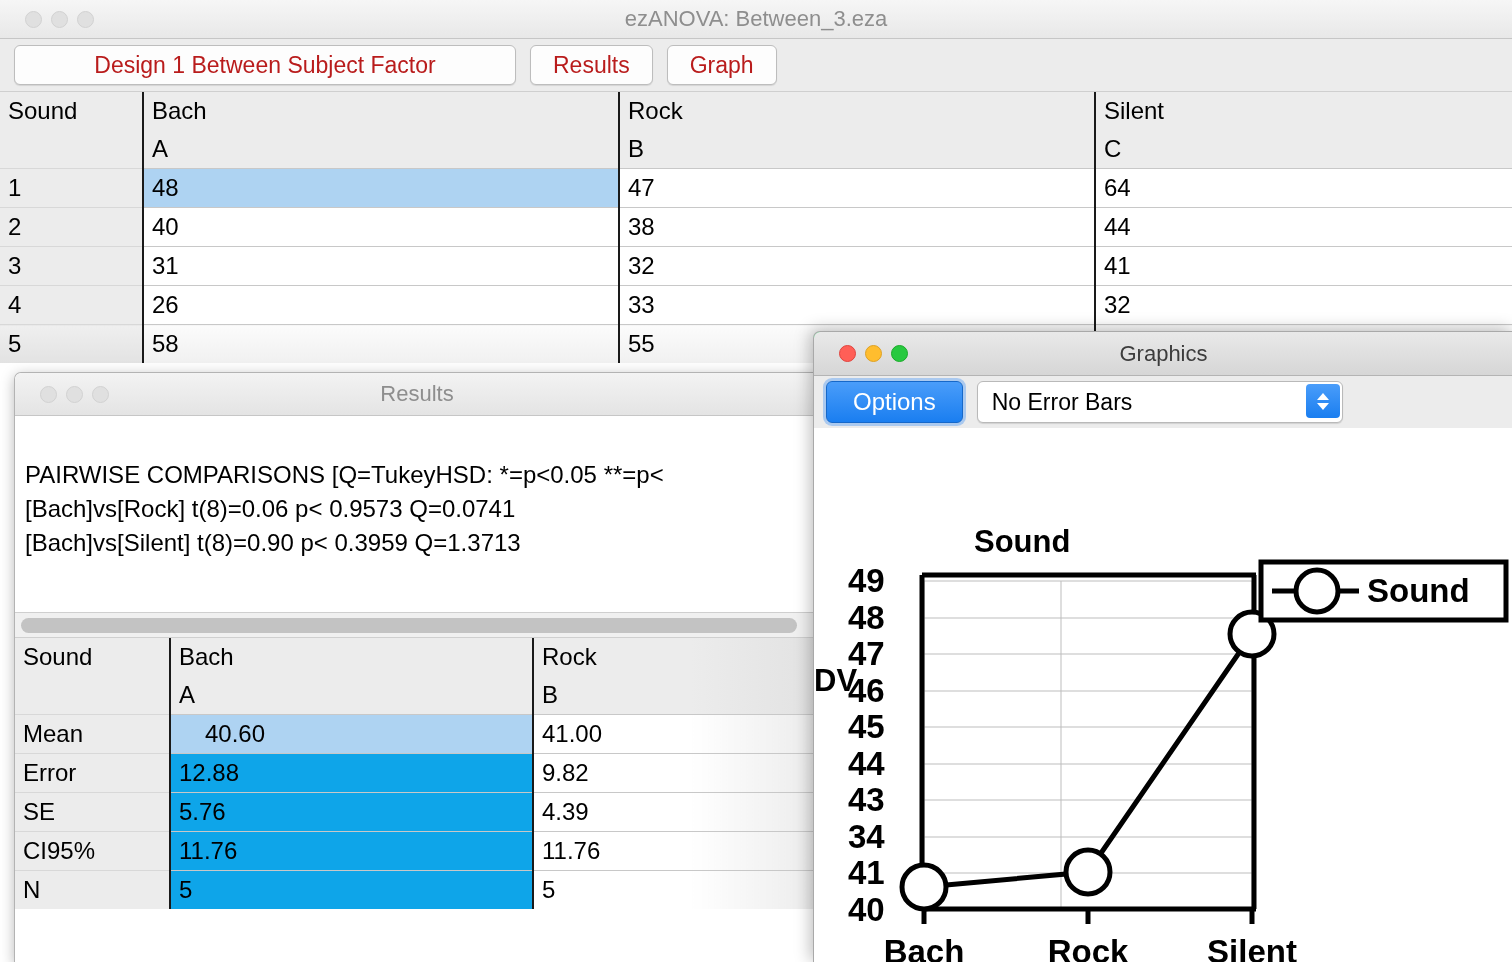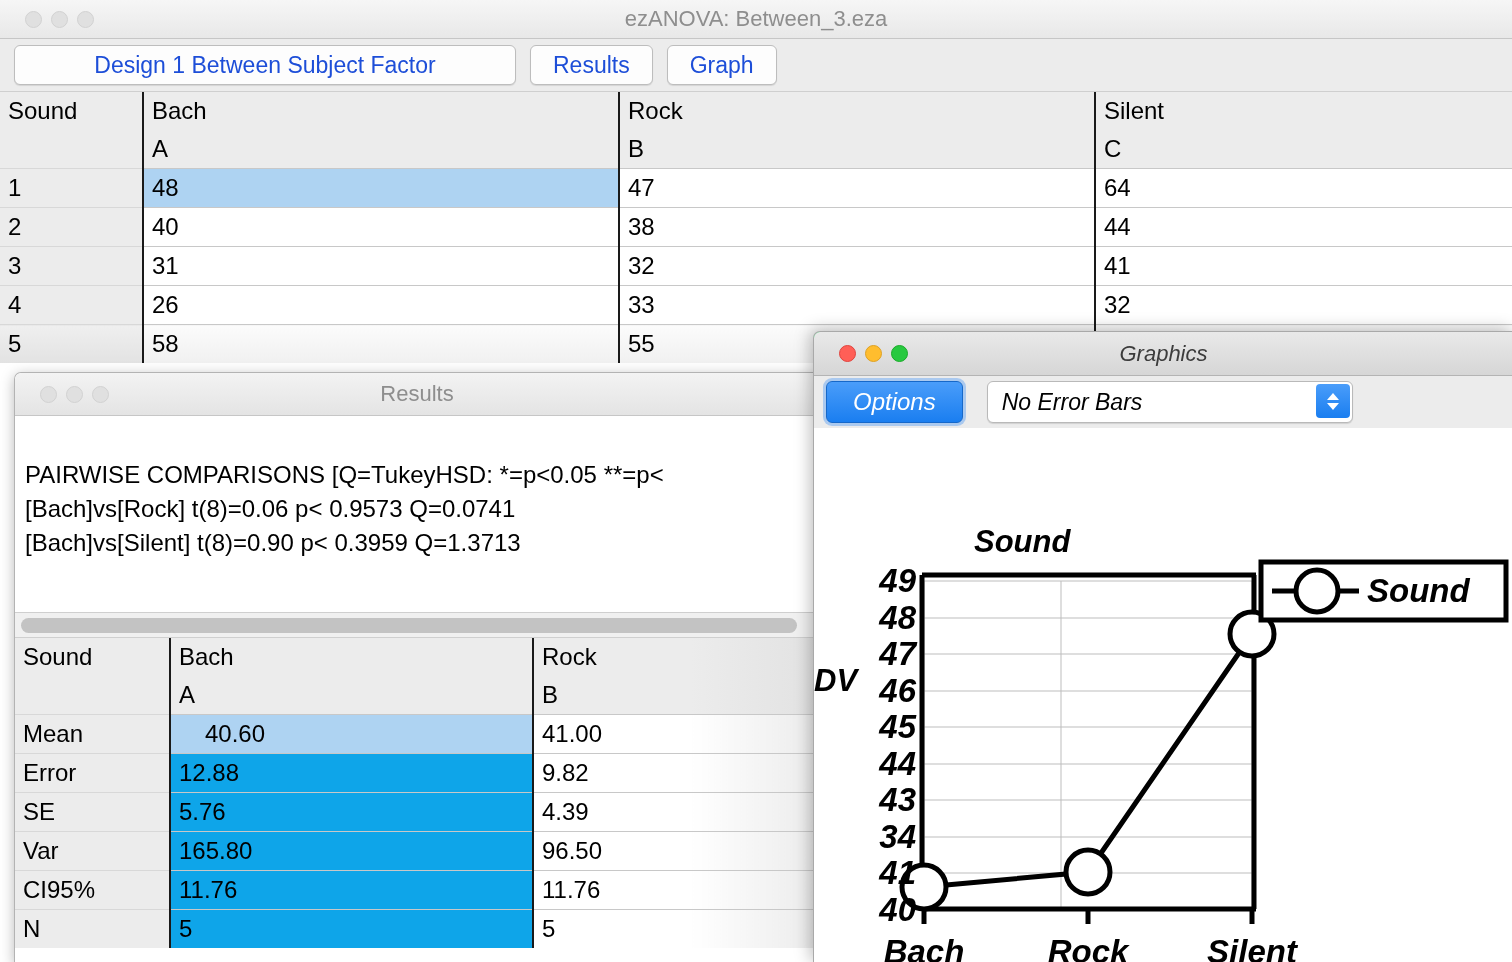--- a/index.html
+++ b/index.html
@@ -59,21 +59,21 @@
     gap: 14px;
     border-bottom: 1px solid #cfcfcf;
   }
   .tab-btn {
     background: #fdfdfd;
     border: 1px solid #bdbdbd;
     border-radius: 6px;
     height: 38px;
     padding: 0 22px;
     font-size: 23px;
-    color: #1d4ed8;
+    color: #b91c1c;
     display: flex;
     align-items: center;
     justify-content: center;
     box-shadow: 0 1px 1px rgba(0,0,0,.10);
     white-space: nowrap;
   }
   .tab-btn.wide { min-width: 456px; }
 
   
   .grid { width: 1512px; border-collapse: collapse; table-layout: fixed; }
@@ -167,35 +167,34 @@
   #graphics-window {
     position: absolute;
     left: 813px; top: 331px;
     width: 699px; height: 631px;
     background: #86efac;
     border: 1px solid #a9a9a9;
     border-right: none; border-bottom: none;
     border-radius: 7px 0 0 0;
     box-shadow: -3px -2px 16px rgba(0,0,0,.25);
     overflow: hidden;
-    font-style: italic;
   }
   #graphics-window .titlebar {
     height: 43px;
     background: linear-gradient(#e9e9e9, #d6d6d6);
     border-bottom: 1px solid #b4b4b4;
     border-radius: 6px 0 0 0;
   }
   .gfx-toolbar {
     height: 52px;
     background: #ececec;
     display: flex;
     align-items: center;
     padding-left: 12px;
-    gap: 24px;
+    gap: 14px;
   }
   .options-btn {
     background: linear-gradient(#4a9dfa, #1a7ef0);
     border: 1px solid #1668c9;
     border-radius: 6px;
     height: 40px;
     padding: 0 26px;
     color: #fff;
     font-size: 24px;
     display: flex;
@@ -359,25 +358,20 @@
     </tr>
     <tr class="body-row">
       <td class="rowlab">Error</td>
       <td class="colsep">12.88</td>
       <td class="colsep fade">9.82</td>
     </tr>
     <tr class="body-row">
       <td class="rowlab">SE</td>
       <td class="colsep">5.76</td>
       <td class="colsep fade">4.39</td>
-    </tr>
-    <tr class="body-row">
-      <td class="rowlab">Var</td>
-      <td class="colsep">165.80</td>
-      <td class="colsep fade">96.50</td>
     </tr>
     <tr class="body-row">
       <td class="rowlab">CI95%</td>
       <td class="colsep">11.76</td>
       <td class="colsep fade">11.76</td>
     </tr>
     <tr class="body-row">
       <td class="rowlab">N</td>
       <td class="colsep">5</td>
       <td class="colsep fade">5</td>
@@ -444,21 +438,21 @@
       <circle cx="274" cy="444" r="22" fill="#fff" stroke="#000" stroke-width="5"></circle>
       <circle cx="438" cy="206" r="22" fill="#fff" stroke="#000" stroke-width="5"></circle>
 
       <g>
         <rect x="447" y="134" width="245" height="58" fill="#fff" stroke="#000" stroke-width="5"></rect>
         <line x1="458" y1="163" x2="545" y2="163" stroke="#000" stroke-width="5"></line>
         <circle cx="503" cy="163" r="21" fill="#fff" stroke="#000" stroke-width="5"></circle>
       </g>
     </svg>
 
-    <div style="position:absolute;left:34px;top:135px;width:68px;text-align:right;
+    <div style="position:absolute;left:34px;top:135px;width:68px;
                 font-size:33px;font-weight:bold;line-height:36.5px;">
       <div>49</div>
       <div>48</div>
       <div>47</div>
       <div>46</div>
       <div>45</div>
       <div>44</div>
       <div>43</div>
       <div>34</div>
       <div>41</div>

